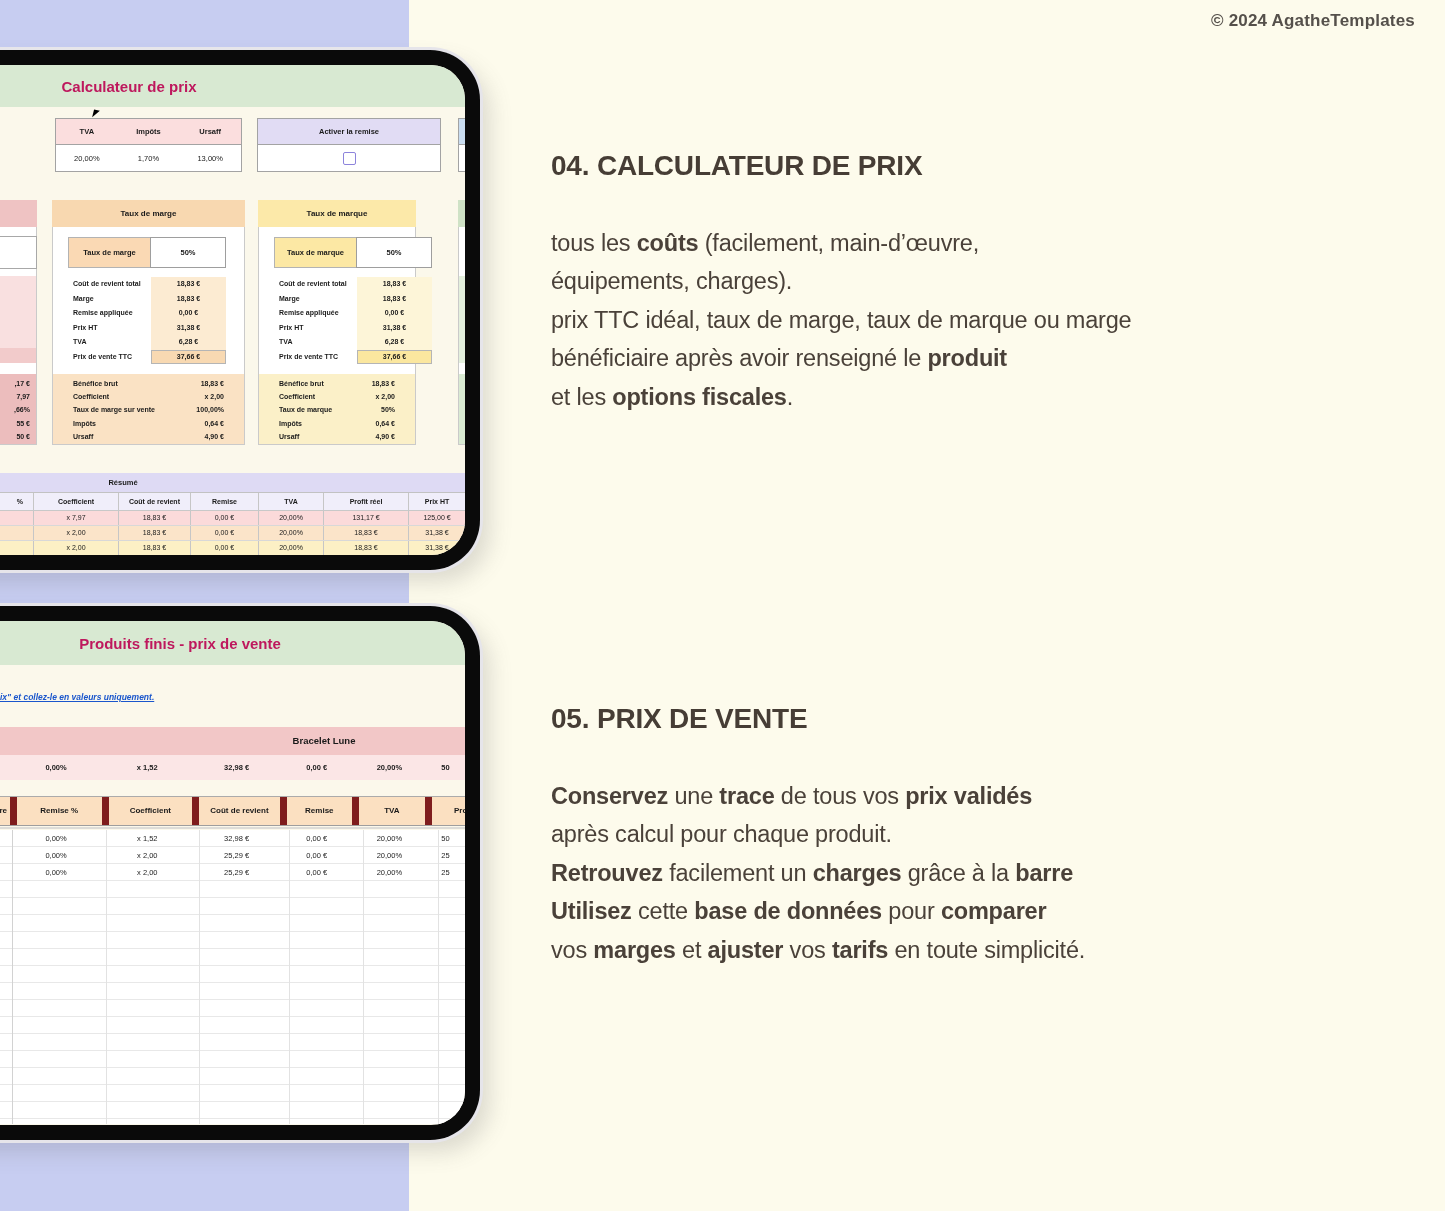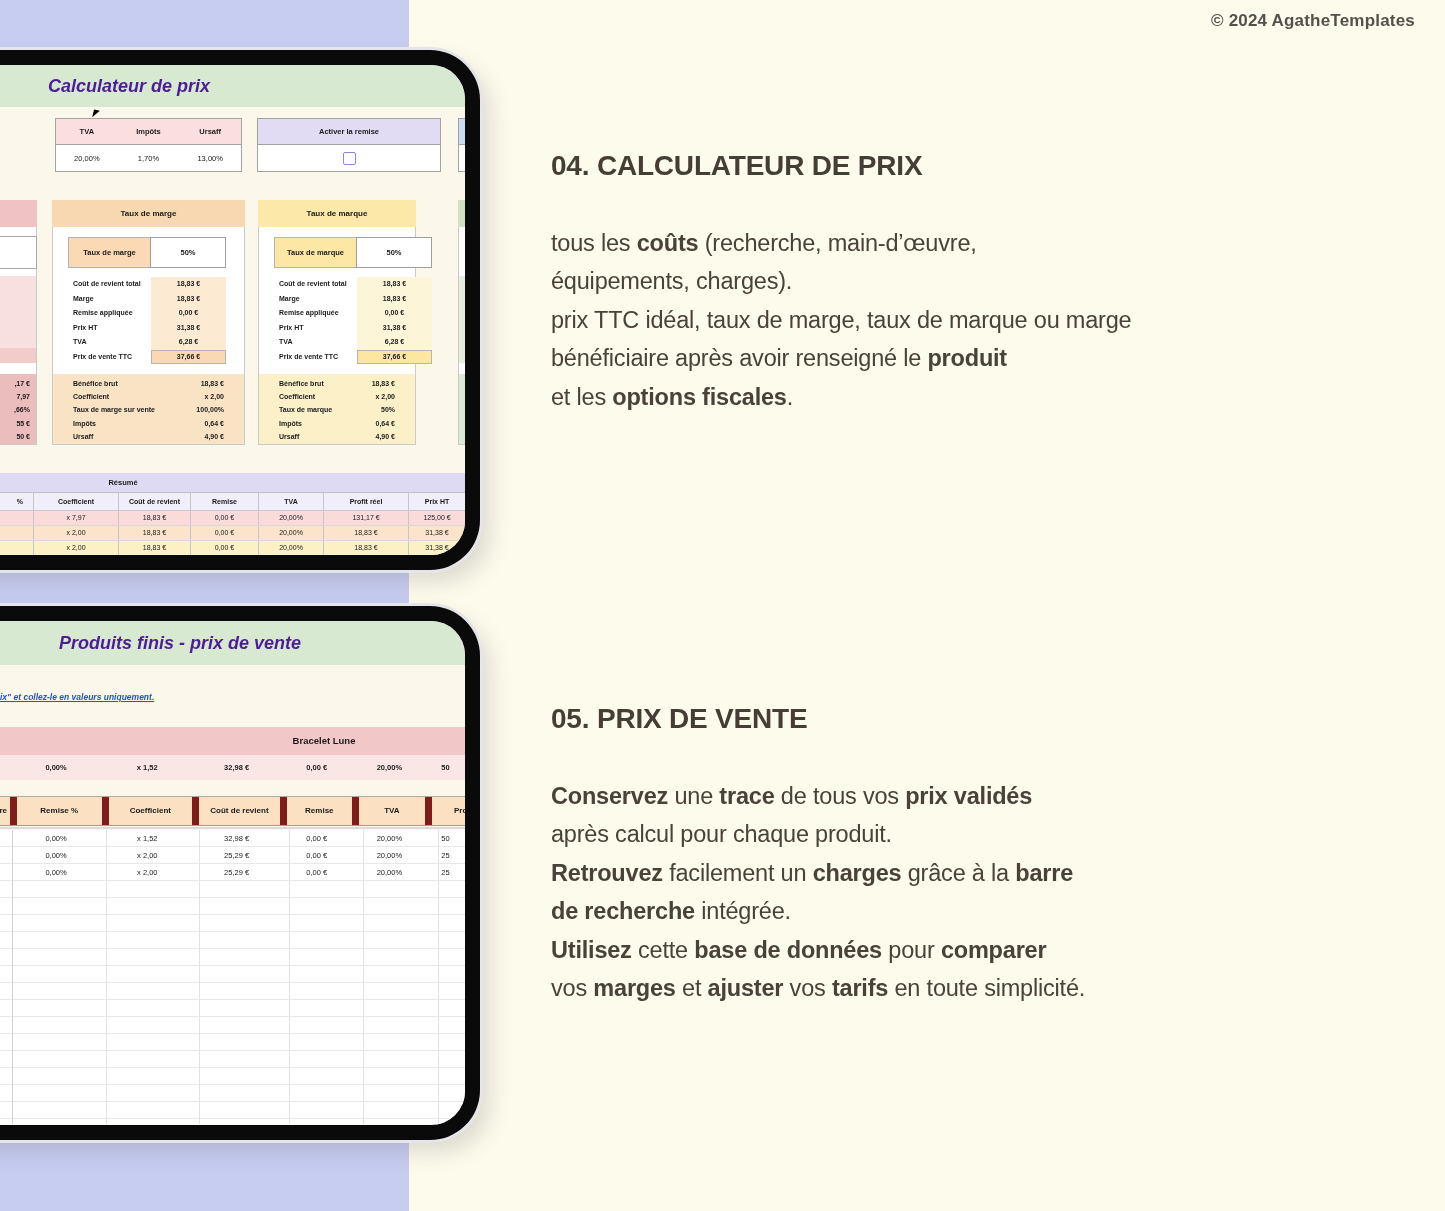--- a/index.html
+++ b/index.html
@@ -9,21 +9,21 @@
   .copyright{position:absolute;top:11px;right:30px;font-size:17px;font-weight:bold;color:#55504B;letter-spacing:.2px;}
 
   
   .tablet{position:absolute;background:#0A0A0A;border-radius:50px;
           box-shadow:0 0 0 3px #E6E5EA,10px 12px 22px rgba(90,90,90,.20);}
   #tablet1{left:-80px;top:50px;width:560px;height:520px;}
   #tablet2{left:-80px;top:606px;width:560px;height:534px;}
   .screen{position:absolute;left:15px;top:15px;right:15px;bottom:15px;background:#FBF8EB;
           border-radius:34px;overflow:hidden;}
   .band-green{position:absolute;left:0;top:0;right:0;background:#D8E9D2;}
-  .band-title{position:absolute;top:50%;transform:translate(-50%,-50%);font-weight:bold;font-size:18px;color:#4c1d95;white-space:nowrap;font-style:italic;}
+  .band-title{position:absolute;top:50%;transform:translate(-50%,-50%);font-weight:bold;font-size:15px;color:#be185d;white-space:nowrap;}
 
   
   .mini-table{position:absolute;border:1px solid #A3A3A3;background:#fff;box-sizing:border-box;}
   .mini-head{height:25px;border-bottom:1px solid #A3A3A3;display:flex;align-items:center;font-size:7.5px;font-weight:bold;}
   .mini-head.center{justify-content:center;}
   .mini-body{height:26px;display:flex;align-items:center;font-size:7.5px;}
   .mini-body.center{justify-content:center;}
   #taxT{left:120px;top:53px;width:187px;}
   #taxT .mini-head{background:#FBDEDE;}
   #remT{left:322px;top:53px;width:184px;}
@@ -415,29 +415,28 @@
             <span>0,00 €</span>
             <span>20,00%</span>
             <span>25</span>
           </div>
       </div>
     </div>
   </div>
 
   <div class="sec-h" id="h04">04. CALCULATEUR DE PRIX</div>
   <div class="sec-p" id="p04">
-      <div class="rline"><span>tous les </span><span class="b">coûts</span><span> (recherche, main-d’œuvre,</span></div>
+      <div class="rline"><span>tous les </span><span class="b">coûts</span><span> (facilement, main-d’œuvre,</span></div>
       <div class="rline"><span>équipements, charges).</span></div>
       <div class="rline"><span>prix TTC idéal, taux de marge, taux de marque ou marge</span></div>
       <div class="rline"><span>bénéficiaire après avoir renseigné le </span><span class="b">produit</span></div>
       <div class="rline"><span>et les </span><span class="b">options fiscales</span><span>.</span></div>
     </div>
 
   <div class="sec-h" id="h05">05. PRIX DE VENTE</div>
   <div class="sec-p" id="p05">
       <div class="rline"><span class="b">Conservez</span><span> une </span><span class="b">trace</span><span> de tous vos </span><span class="b">prix validés</span></div>
       <div class="rline"><span>après calcul pour chaque produit.</span></div>
       <div class="rline"><span class="b">Retrouvez</span><span> facilement un </span><span class="b">charges</span><span> grâce à la </span><span class="b">barre</span></div>
-      <div class="rline"><span class="b">de recherche</span><span> intégrée.</span></div>
       <div class="rline"><span class="b">Utilisez</span><span> cette </span><span class="b">base de données</span><span> pour </span><span class="b">comparer</span></div>
       <div class="rline"><span>vos </span><span class="b">marges</span><span> et </span><span class="b">ajuster</span><span> vos </span><span class="b">tarifs</span><span> en toute simplicité.</span></div>
     </div>
 </div>
 
 </body></html>

